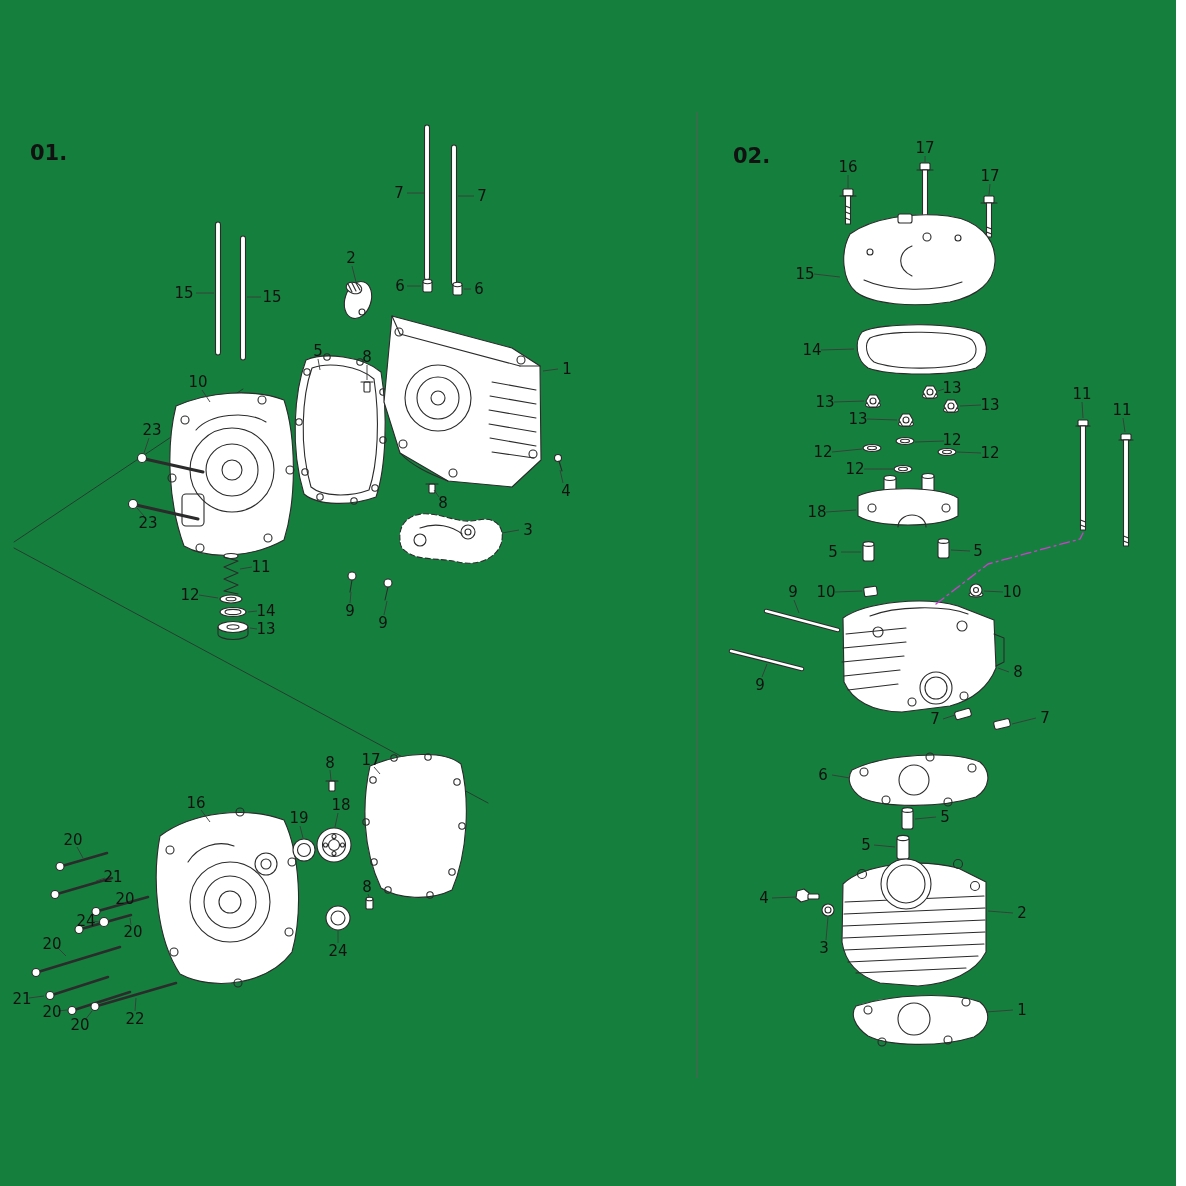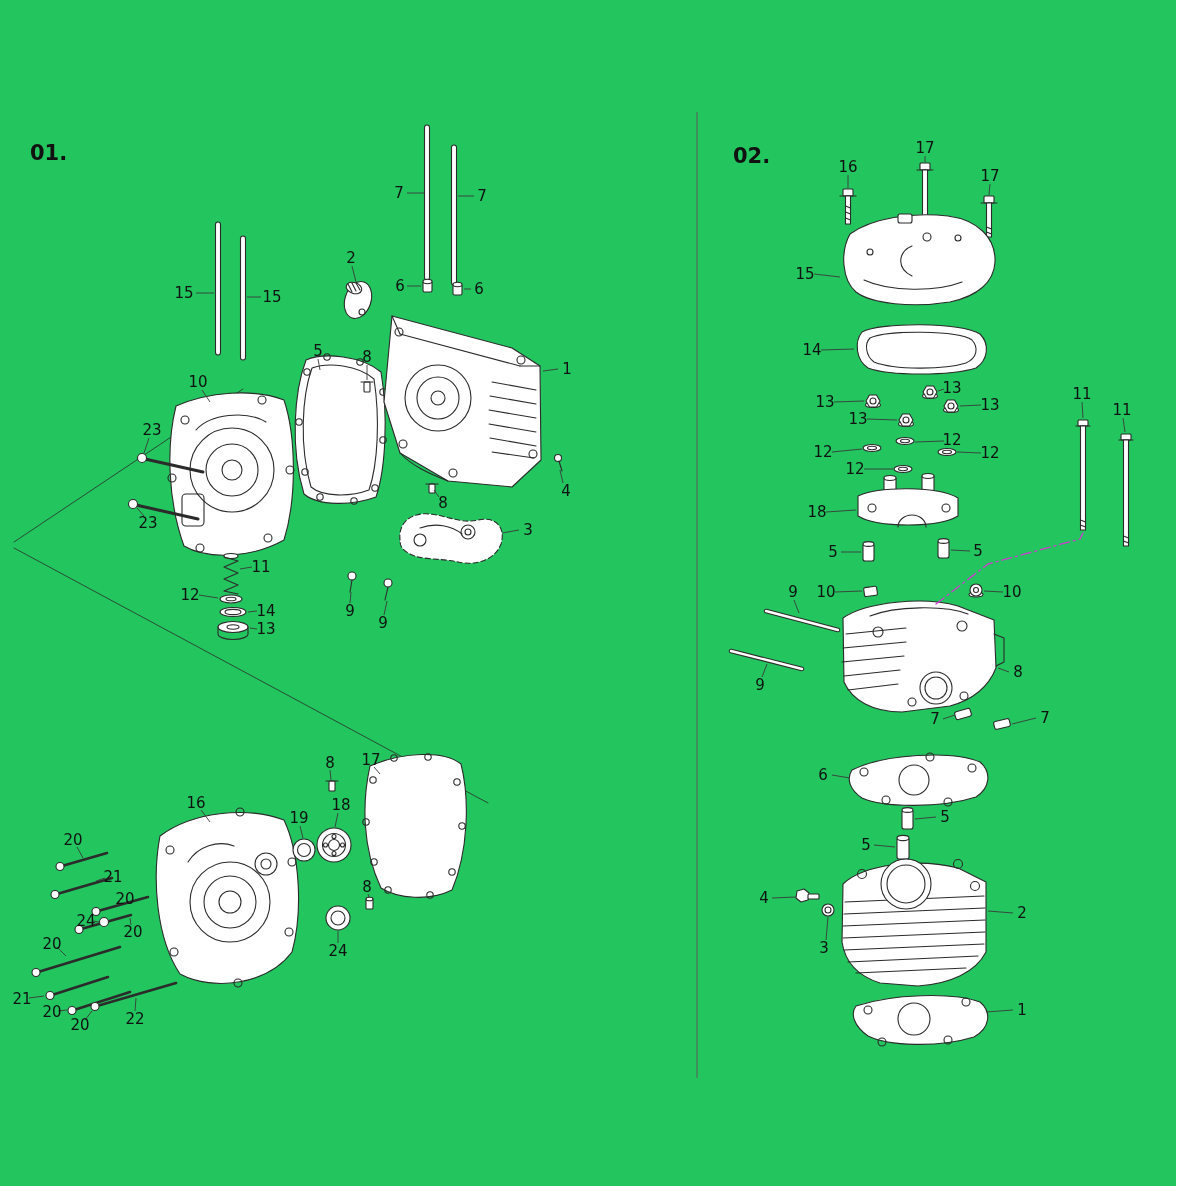--- a/index.html
+++ b/index.html
@@ -4,21 +4,21 @@
 <style>
   :root{
     --line:#2b2b2b;
     --label:#111111;
     --magenta:#d23bd2;
   }
   html,body{margin:0;padding:0;background:#ffffff;}
   .canvas{
     position:relative;
     width:1176px;height:1186px;
-    background:#22c55e;
+    background:#15803d;
     font-family:"DejaVu Sans",sans-serif;
     overflow:hidden;
   }
   svg{display:block;}
   .section-title{
     font-family:"DejaVu Sans",sans-serif;
     font-weight:bold;
     font-size:21px;
     fill:var(--label);
   }

